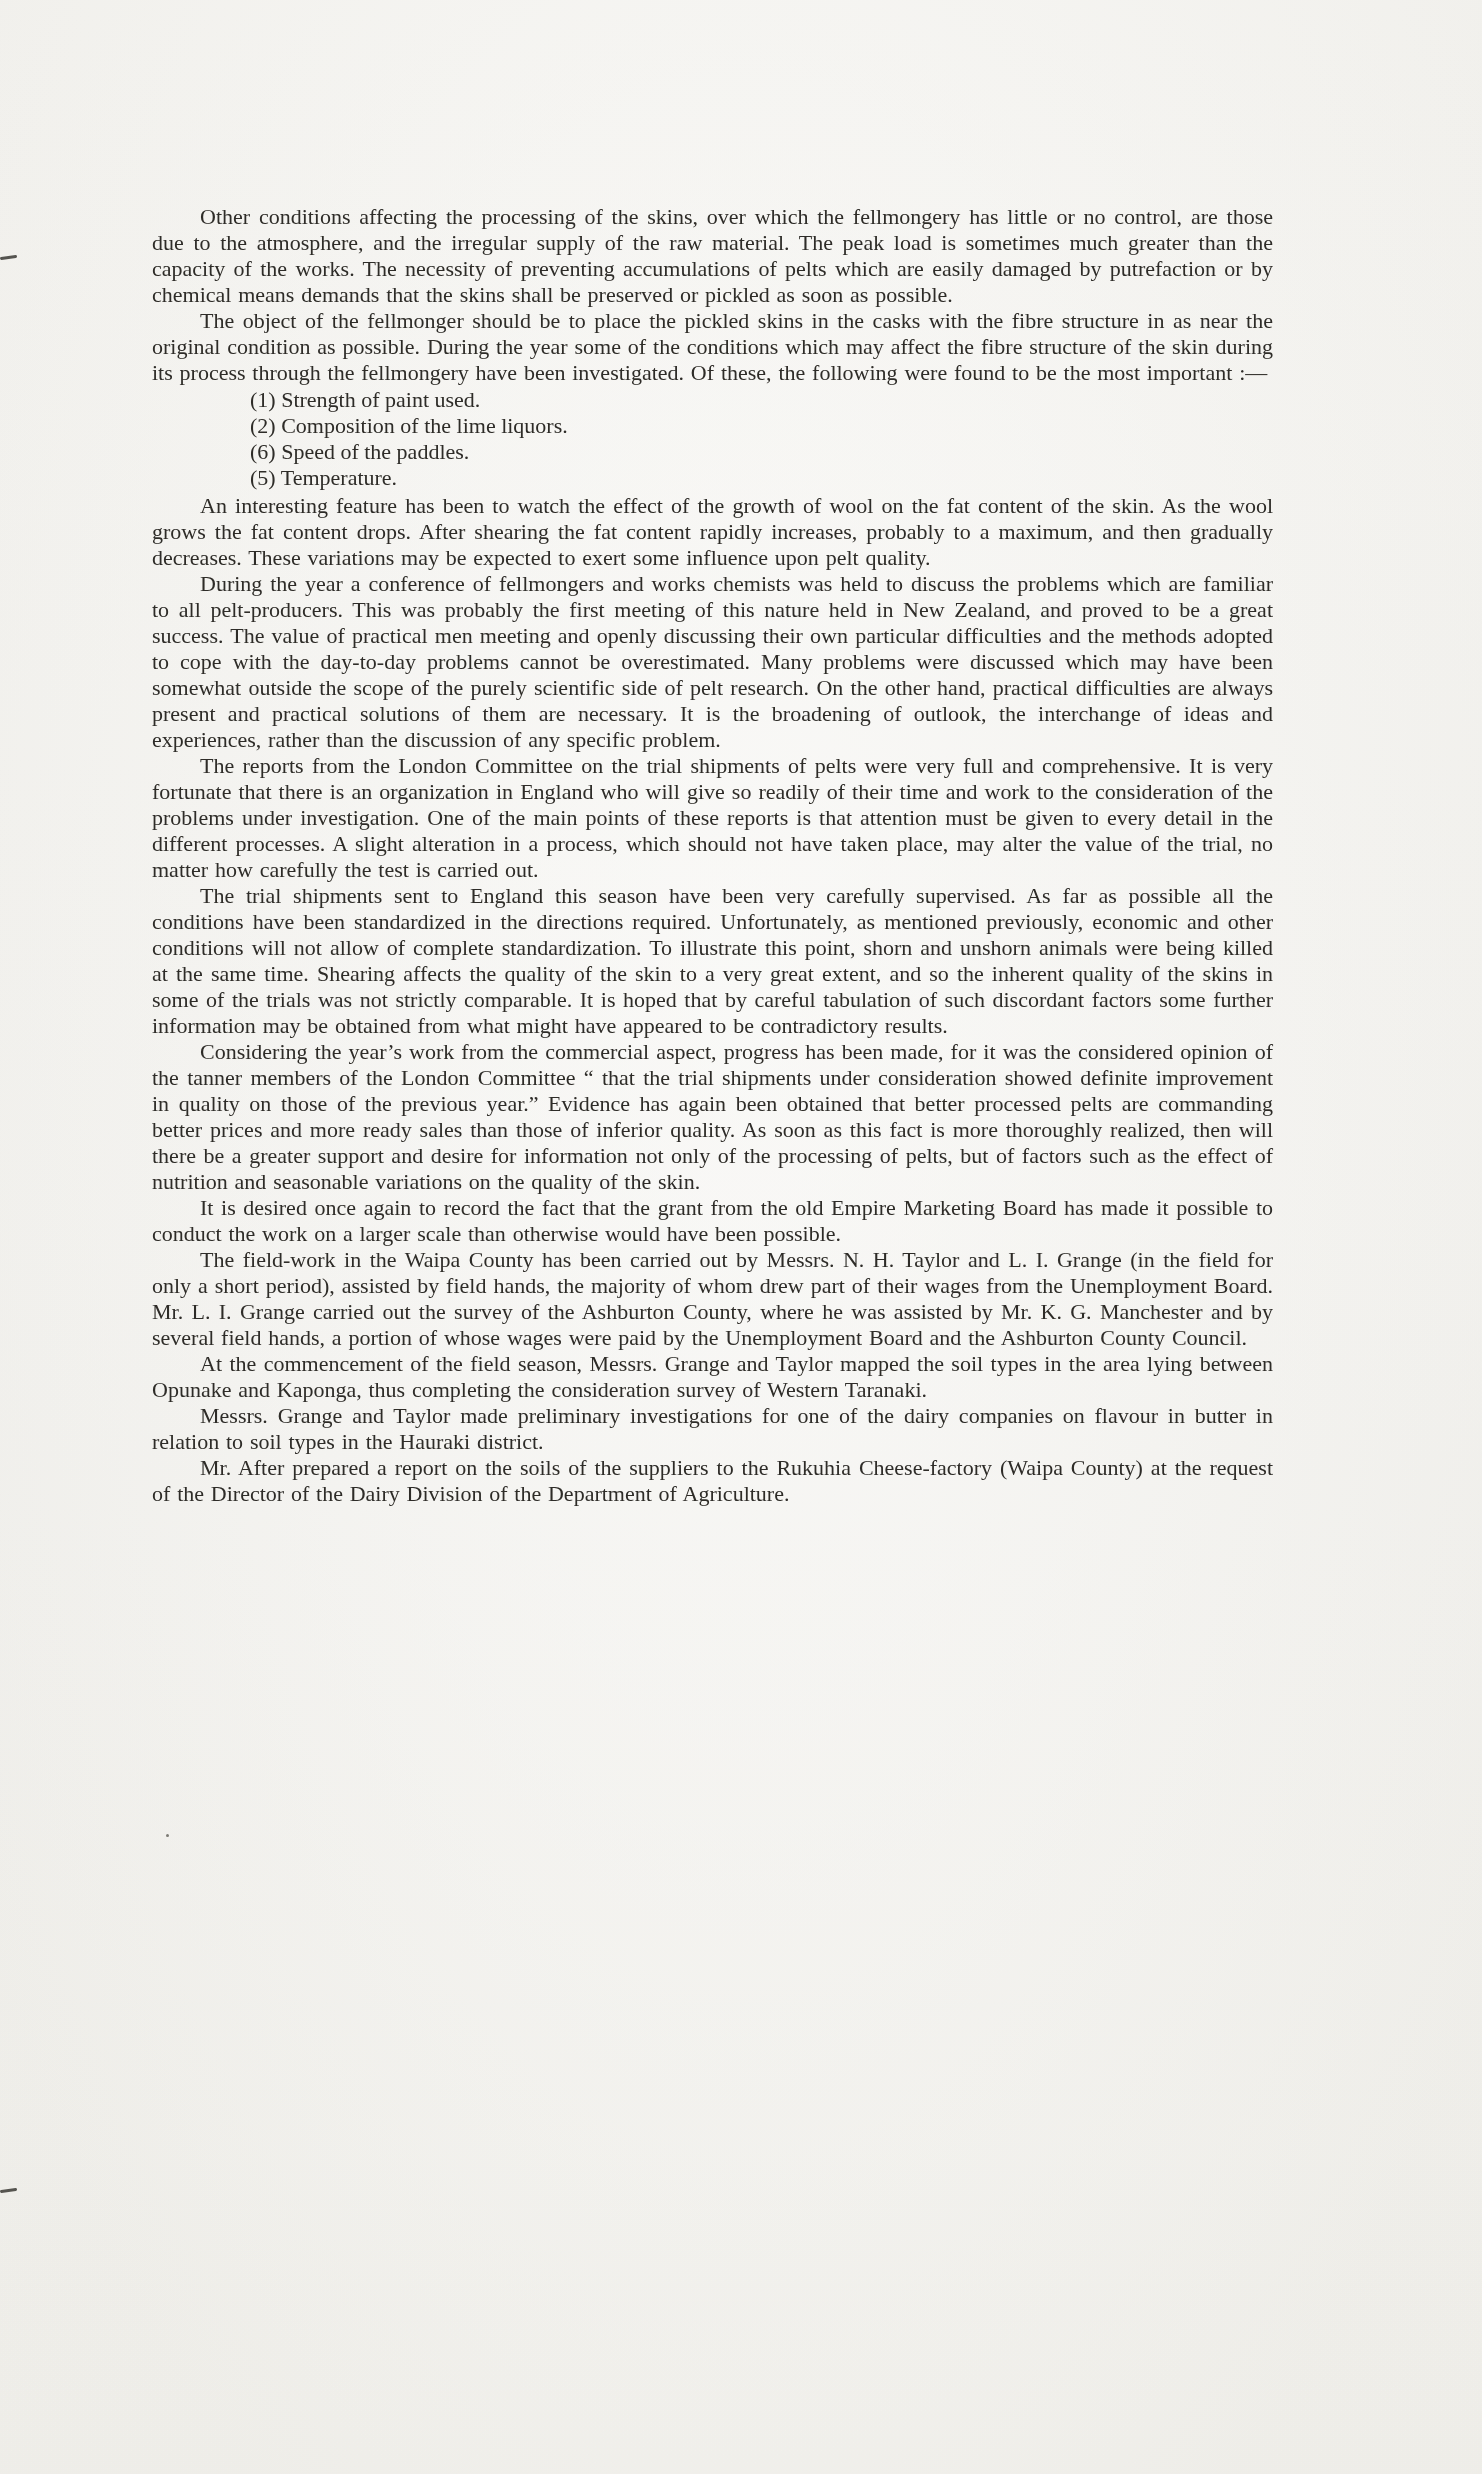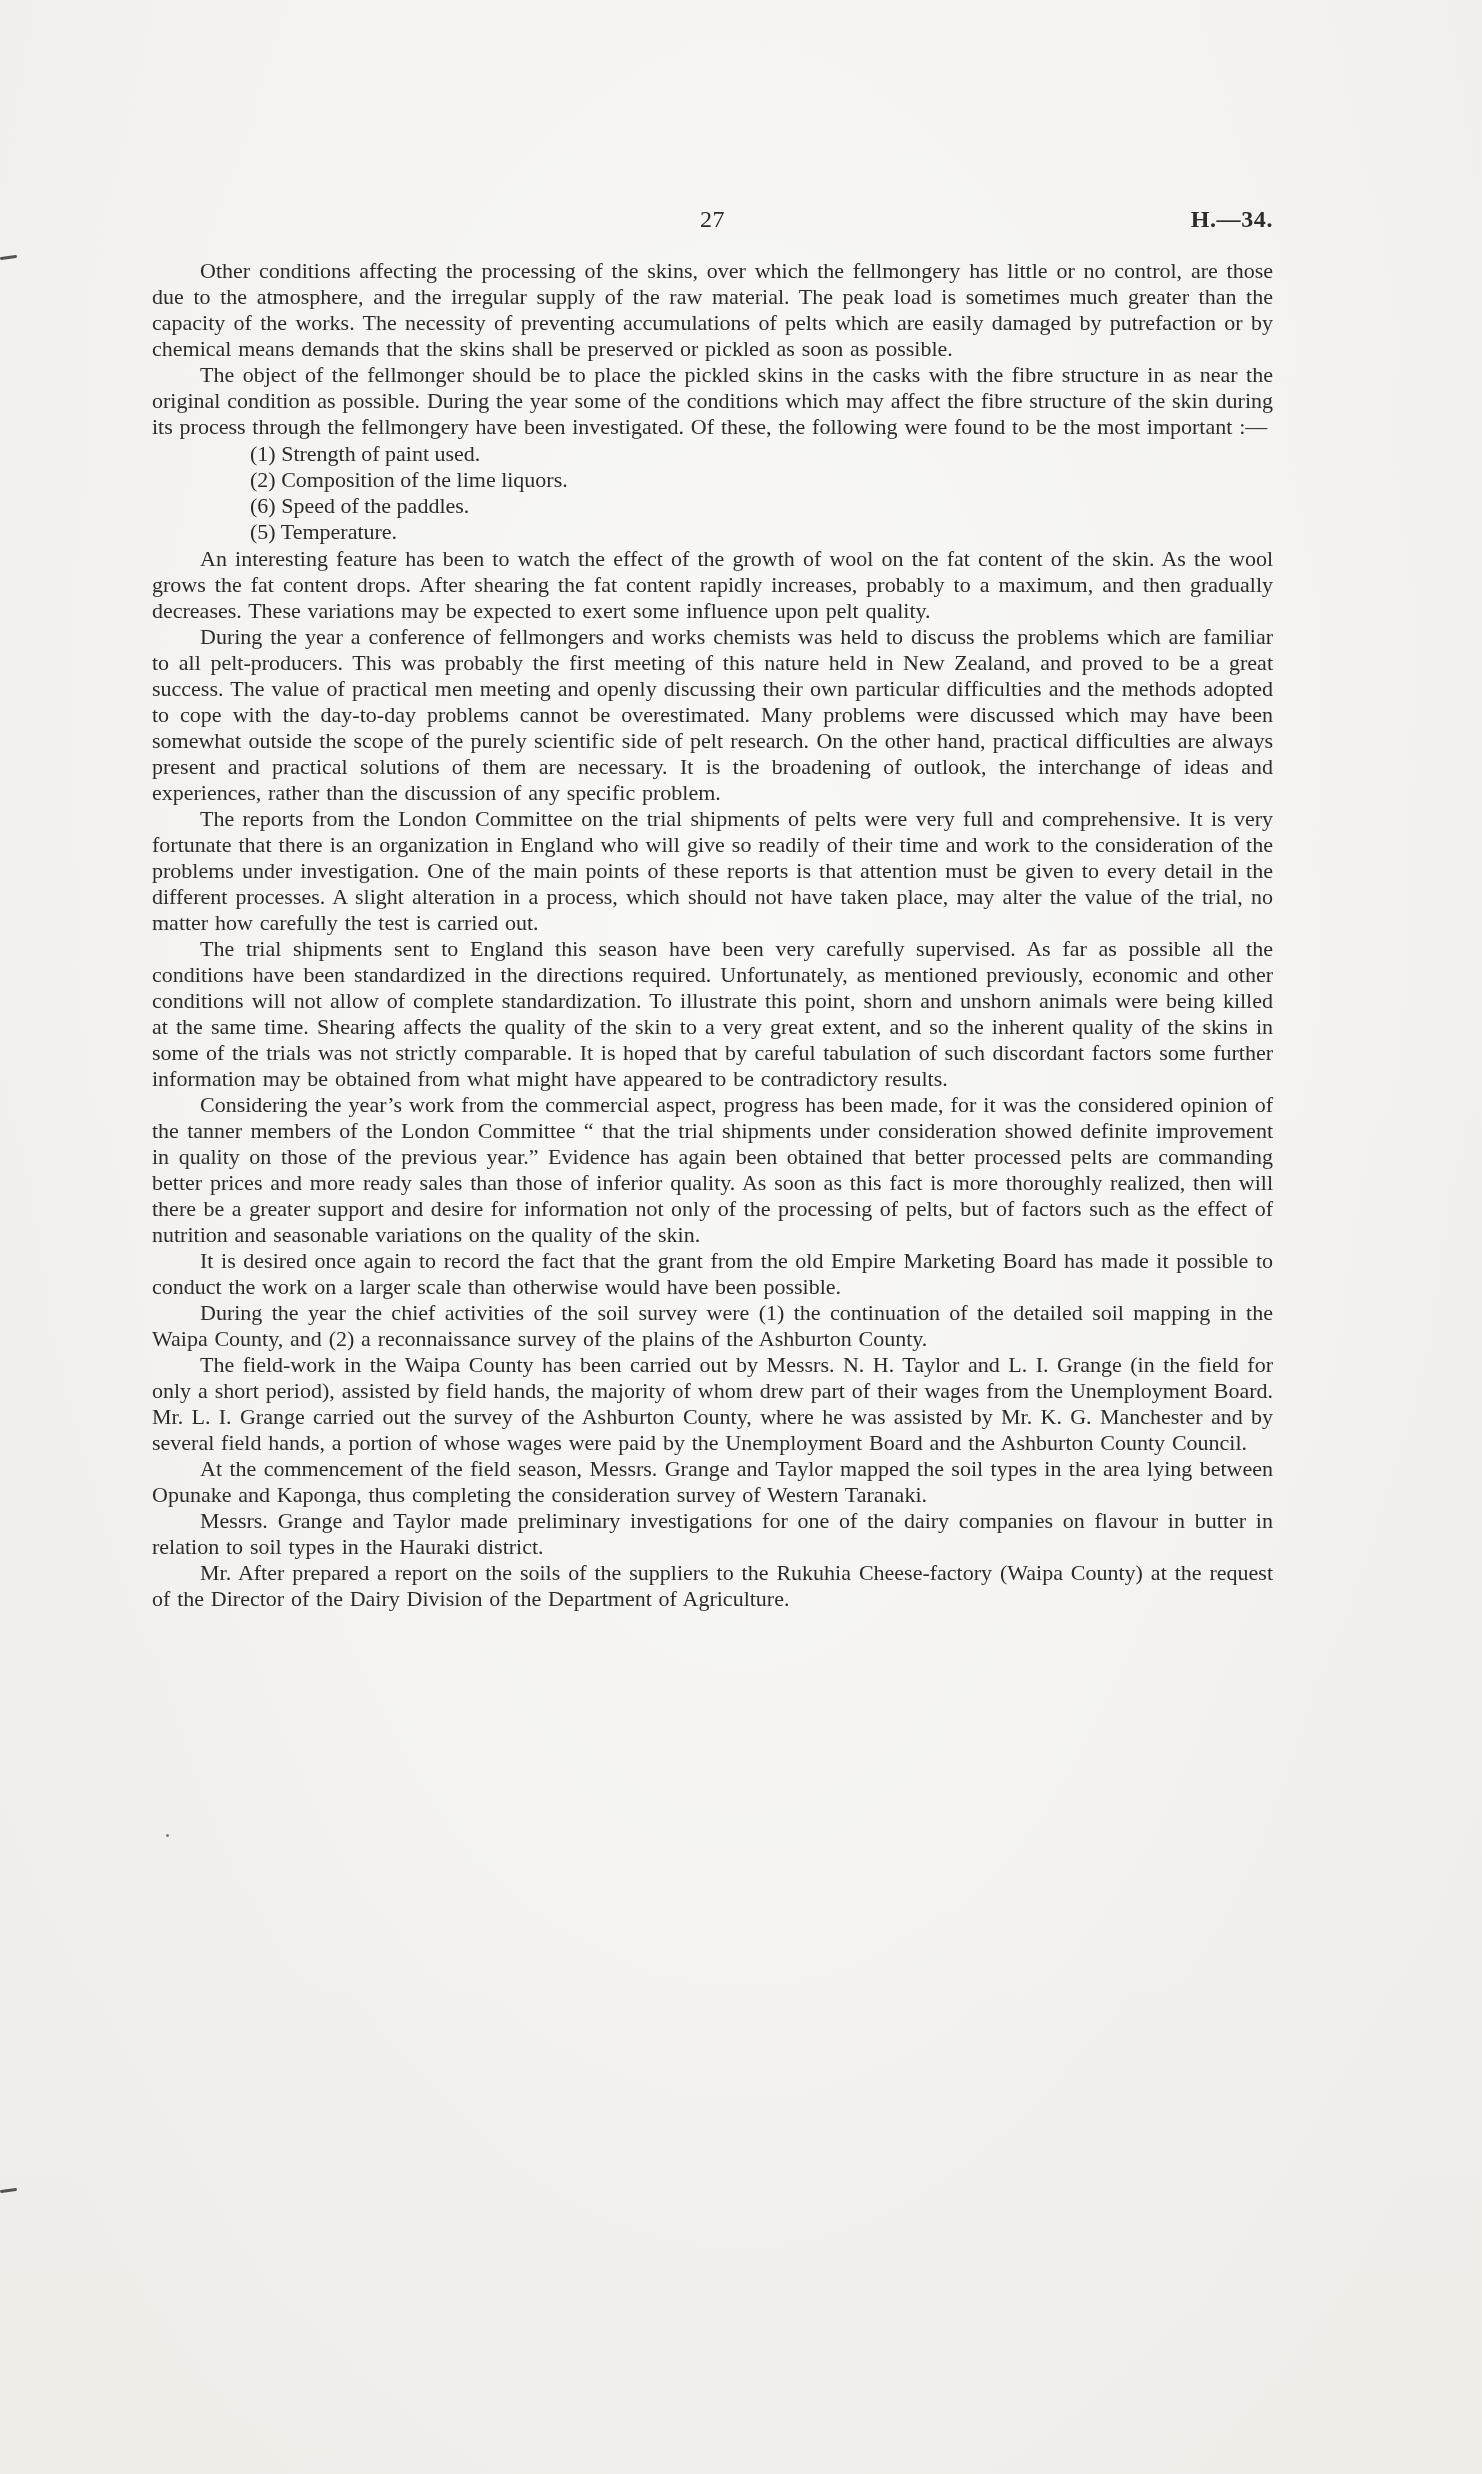--- a/index.html
+++ b/index.html
@@ -104,24 +104,20 @@
 <body>
 
 <div class="page">
 
   <span class="scan-dash top"></span>
   <span class="scan-dash bottom"></span>
   <span class="scan-dot"></span>
 
   <div class="content">
 
-    <div class="header-row">
-      <span class="page-number">27</span>
-      <span class="report-id">H.—34.</span>
-    </div>
 
     <div>
       <p class="body-para">Other conditions affecting the processing of the skins, over which the fellmongery has little or no control, are those due to the atmosphere, and the irregular supply of the raw material.  The peak load is sometimes much greater than the capacity of the works.  The necessity of preventing accumulations of pelts which are easily damaged by putrefaction or by chemical means demands that the skins shall be preserved or pickled as soon as possible.</p>
       <p class="body-para">The object of the fellmonger should be to place the pickled skins in the casks with the fibre structure in as near the original condition as possible.  During the year some of the conditions which may affect the fibre structure of the skin during its process through the fellmongery have been investigated.  Of these, the following were found to be the most important :—</p>
 
       <div class="numbered-list">
         <div class="list-item">(1) Strength of paint used.</div>
         <div class="list-item">(2) Composition of the lime liquors.</div>
         <div class="list-item">(6) Speed of the paddles.</div>
         <div class="list-item">(5) Temperature.</div>
@@ -129,21 +125,20 @@
 
       <p class="body-para">An interesting feature has been to watch the effect of the growth of wool on the fat content of the skin.  As the wool grows the fat content drops.  After shearing the fat content rapidly increases, probably to a maximum, and then gradually decreases.  These variations may be expected to exert some influence upon pelt quality.</p>
       <p class="body-para">During the year a conference of fellmongers and works chemists was held to discuss the problems which are familiar to all pelt-producers.  This was probably the first meeting of this nature held in New Zealand, and proved to be a great success.  The value of practical men meeting and openly discussing their own particular difficulties and the methods adopted to cope with the day-to-day problems cannot be overestimated.  Many problems were discussed which may have been somewhat outside the scope of the purely scientific side of pelt research.  On the other hand, practical difficulties are always present and practical solutions of them are necessary.  It is the broadening of outlook, the interchange of ideas and experiences, rather than the discussion of any specific problem.</p>
       <p class="body-para">The reports from the London Committee on the trial shipments of pelts were very full and comprehensive.  It is very fortunate that there is an organization in England who will give so readily of their time and work to the consideration of the problems under investigation.  One of the main points of these reports is that attention must be given to every detail in the different processes.  A slight alteration in a process, which should not have taken place, may alter the value of the trial, no matter how carefully the test is carried out.</p>
       <p class="body-para">The trial shipments sent to England this season have been very carefully supervised.  As far as possible all the conditions have been standardized in the directions required.  Unfortunately, as mentioned previously, economic and other conditions will not allow of complete standardization.  To illustrate this point, shorn and unshorn animals were being killed at the same time.  Shearing affects the quality of the skin to a very great extent, and so the inherent quality of the skins in some of the trials was not strictly comparable.  It is hoped that by careful tabulation of such discordant factors some further information may be obtained from what might have appeared to be contradictory results.</p>
       <p class="body-para">Considering the year’s work from the commercial aspect, progress has been made, for it was the considered opinion of the tanner members of the London Committee “ that the trial shipments under consideration showed definite improvement in quality on those of the previous year.”  Evidence has again been obtained that better processed pelts are commanding better prices and more ready sales than those of inferior quality.  As soon as this fact is more thoroughly realized, then will there be a greater support and desire for information not only of the processing of pelts, but of factors such as the effect of nutrition and seasonable variations on the quality of the skin.</p>
       <p class="body-para">It is desired once again to record the fact that the grant from the old Empire Marketing Board has made it possible to conduct the work on a larger scale than otherwise would have been possible.</p>
     </div>
 
     <div>
-      <p class="body-para">During the year the chief activities of the soil survey were (1) the continuation of the detailed soil mapping in the Waipa County, and (2) a reconnaissance survey of the plains of the Ashburton County.</p>
       <p class="body-para">The field-work in the Waipa County has been carried out by Messrs. N. H. Taylor and L. I. Grange (in the field for only a short period), assisted by field hands, the majority of whom drew part of their wages from the Unemployment Board.  Mr. L. I. Grange carried out the survey of the Ashburton County, where he was assisted by Mr. K. G. Manchester and by several field hands, a portion of whose wages were paid by the Unemployment Board and the Ashburton County Council.</p>
       <p class="body-para">At the commencement of the field season, Messrs. Grange and Taylor mapped the soil types in the area lying between Opunake and Kaponga, thus completing the consideration survey of Western Taranaki.</p>
       <p class="body-para">Messrs. Grange and Taylor made preliminary investigations for one of the dairy companies on flavour in butter in relation to soil types in the Hauraki district.</p>
       <p class="body-para">Mr. After prepared a report on the soils of the suppliers to the Rukuhia Cheese-factory (Waipa County) at the request of the Director of the Dairy Division of the Department of Agriculture.</p>
     </div>
 
   </div>
 </div>
 
 

